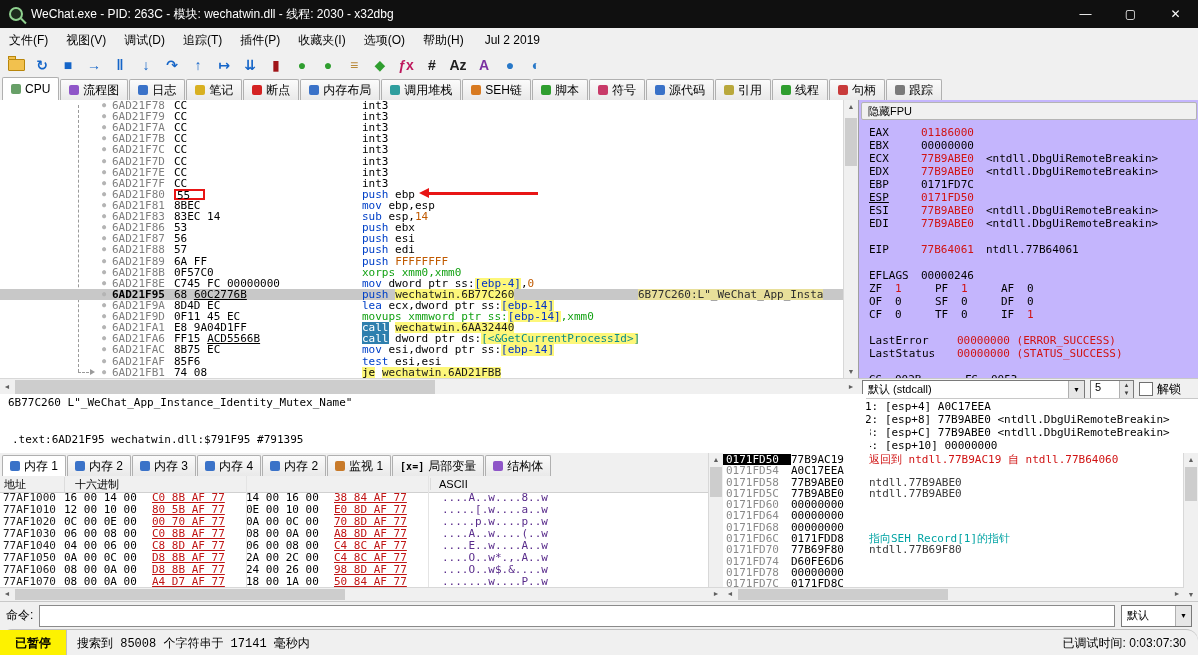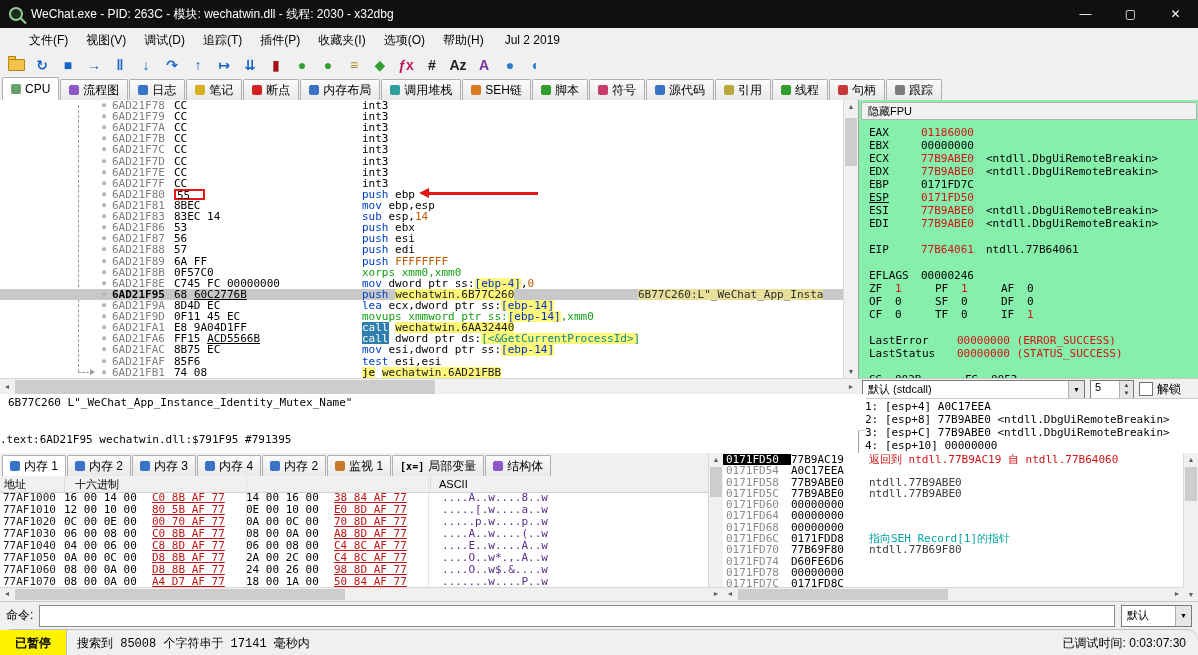--- a/index.html
+++ b/index.html
@@ -15,21 +15,21 @@
            border-radius:50%;box-sizing:border-box;background:#1d2b1d;flex:none;}
   .appicon:after{content:"";position:absolute;width:7px;height:2px;background:#8fd18f;
                  transform:rotate(45deg);right:-6px;bottom:-3px;}
   #titlebar .title{flex:1;font-size:12px;white-space:nowrap;overflow:hidden;}
   .wbtns{display:flex;height:100%;}
   .wbtn{width:45px;height:100%;display:flex;align-items:center;justify-content:center;
         font-size:12px;color:#fff;}
 
   
   #menubar{position:absolute;top:28px;left:0;right:0;height:24px;background:#f0f0f0;
-           display:flex;align-items:center;border-bottom:1px solid #dcdcdc;margin-left:20px;}
+           display:flex;align-items:center;border-bottom:1px solid #dcdcdc;}
   #menu-items{display:flex;}
   .menu-item{padding:3px 9px;}
   .mdate{margin-left:12px;}
 
   
   #toolbar{position:absolute;top:52px;left:0;right:0;height:26px;background:#f0f0f0;
            display:flex;align-items:center;padding-left:3px;border-bottom:1px solid #dcdcdc;}
   .tbtn{width:24px;height:22px;display:flex;align-items:center;justify-content:center;
         font-size:14px;font-weight:bold;margin:0 1px;border-radius:2px;}
   .folderbox{width:15px;height:10px;background:#f2c14e;border:1px solid #b8860b;border-radius:1px;
@@ -88,21 +88,21 @@
   .hscroll{position:absolute;left:0;right:0;bottom:0;height:13px;background:#f0f0f0;border-top:1px solid #d8d8d8;}
   .harrow{position:absolute;left:0;top:0;bottom:0;width:14px;font-size:7px;color:#606060;
           text-align:center;line-height:12px;}
   .harrow.right{left:auto;right:0;}
   .hthumb{position:absolute;top:1px;bottom:1px;background:#cdcdcd;}
   #disasm-hscroll{position:absolute;top:378px;left:0;width:858px;height:16px;background:#f0f0f0;
                   border-top:1px solid #d8d8d8;border-bottom:1px solid #d8d8d8;}
   #disasm-hscroll .harrow{line-height:15px;}
 
   
-  #reg-pane{position:absolute;top:100px;left:858px;width:340px;height:316px;background:#86efac;
+  #reg-pane{position:absolute;top:100px;left:858px;width:340px;height:316px;background:#c4b5fd;
             border-left:1px solid #a0a0a0;overflow:hidden;}
   #hidefpu{position:absolute;top:2px;left:2px;right:2px;height:18px;font-size:11px;text-align:left;
            padding-left:6px;background:#f0f0f0;border:1px solid #b4b4b4;border-radius:2px;
            font-family:"Liberation Sans","DejaVu Sans",sans-serif;}
   #reg-rows{position:absolute;top:23px;left:0;right:0;bottom:0;padding:3px 0 0 10px;white-space:pre;
             font-family:"DejaVu Sans Mono",monospace;font-size:11px;line-height:13px;}
   .rline{height:13px;}
   .rname{display:inline-block;width:52px;}
   .rname.u{text-decoration:underline;}
   .red{color:#d01313;}
@@ -129,21 +129,21 @@
   .chk .box{width:12px;height:12px;background:#fff;border:1px solid #707070;display:inline-block;}
   #args-pane{position:absolute;top:398px;left:858px;width:340px;height:55px;background:#fff;
              border-left:1px solid #a0a0a0;border-top:1px solid #c8c8c8;overflow:hidden;white-space:pre;
              font-family:"DejaVu Sans Mono",monospace;font-size:11px;line-height:13px;padding:1px 0 0 6px;}
   .argline{height:13px;}
 
   
   #infobox{position:absolute;top:394px;left:0;width:858px;height:34px;background:#fff;
            border-bottom:1px solid #d0d0d0;padding:2px 0 0 8px;overflow:hidden;}
   #addrline{position:absolute;top:428px;left:0;width:858px;height:25px;background:#fff;
-            border-bottom:1px solid #a0a0a0;padding:5px 0 0 0;overflow:hidden;}
+            border-bottom:1px solid #a0a0a0;padding:5px 0 0 12px;overflow:hidden;}
   .iline{font-size:11px;line-height:13px;white-space:pre;}
 
   
   #bottom{position:absolute;top:453px;left:0;width:1198px;height:148px;}
   #dump-pane{position:absolute;top:0;left:0;width:723px;height:148px;background:#fff;
              border-right:3px solid #404040;overflow:hidden;}
   #bottom-tabs{position:absolute;top:0;left:0;right:0;height:23px;background:#f0f0f0;display:flex;
                align-items:flex-end;padding-left:2px;border-bottom:1px solid #c8c8c8;}
   .btab{display:flex;align-items:center;gap:4px;height:20px;padding:0 7px;white-space:nowrap;
         border:1px solid #b0b0b0;border-bottom:none;background:linear-gradient(#fbfbfb,#e9e9e9);

